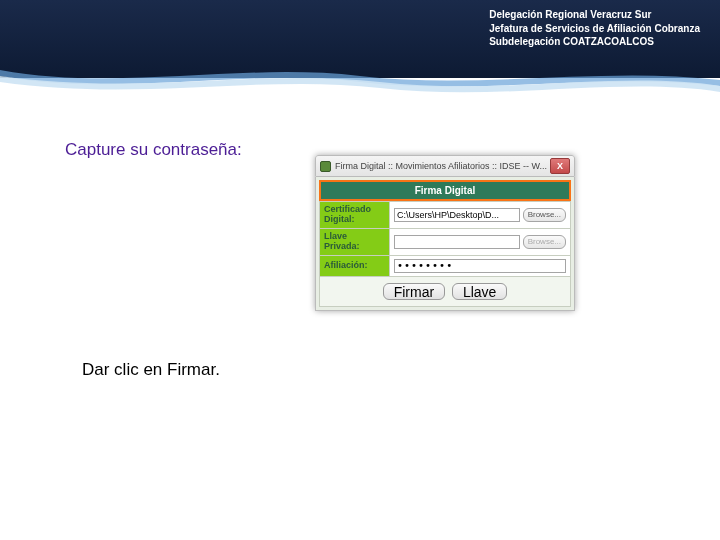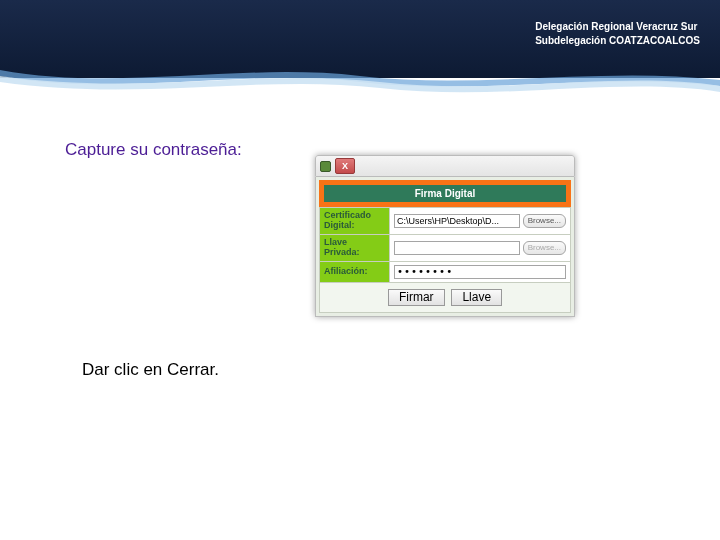--- a/index.html
+++ b/index.html
@@ -20,21 +20,21 @@
   .wave {
     position: absolute;
     bottom: -18px;
     left: 0;
     width: 100%;
     height: 34px;
     pointer-events: none;
   }
   .header-text {
     position: absolute;
-    top: 20px;
+    top: 8px;
     right: 20px;
     text-align: left;
     color: #fff;
     font-size: 10px;
     line-height: 1.35;
     font-weight: bold;
   }
   .instr1 {
     position: absolute;
     top: 140px;
@@ -104,21 +104,21 @@
     background: #e8eee4;
     padding: 3px;
   }
   .dlg-header {
     background: #2f7a5a;
     color: #fff;
     text-align: center;
     font-weight: bold;
     font-size: 10px;
     padding: 3px 0;
-    border: 5px solid #f97316;
+    border: 2px solid #f97316;
   }
   .dlg-table {
     width: 100%;
     border-collapse: collapse;
     background: #84cc16;
   }
   .dlg-table td {
     border: 1px solid #c7cec0;
     padding: 3px 4px;
     vertical-align: middle;
@@ -168,48 +168,50 @@
     font-family: monospace;
   }
   .btn-row td {
     text-align: center;
     padding: 6px 0;
     background: #f2f6ef;
   }
   .action-btn {
     height: 17px;
     padding: 0 10px;
-    font-size: 12px;
+    font-size: 14px;
     background: linear-gradient(180deg,#fafafa,#e2e2e2);
     border: 1px solid #999;
-    border-radius: 0;
+    border-radius: 6px;
     cursor: pointer;
     margin: 0 2px;
   }
 </style>
 </head>
 <body>
 
 <div class="header">
   <div class="header-text">
     <div>Delegación Regional Veracruz Sur</div>
+    <div>Jefatura de Servicios de Afiliación Cobranza</div>
     <div>Subdelegación COATZACOALCOS</div>
   </div>
   <svg class="wave" viewBox="0 0 720 34" preserveAspectRatio="none">
     <path d="M0,8 C120,30 240,0 360,14 C480,28 600,4 720,18 L720,24 C600,10 480,34 360,20 C240,6 120,36 0,14 Z" fill="#6aa3d8" opacity="0.7"></path>
     <path d="M0,14 C140,34 260,6 380,20 C500,34 620,8 720,24 L720,30 C620,14 500,40 380,26 C260,12 140,40 0,20 Z" fill="#cde3f4" opacity="0.9"></path>
   </svg>
 </div>
 
 <div class="instr1">Capture su contraseña:</div>
-<div class="instr2">Dar clic en Cerrar.</div>
+<div class="instr2">Dar clic en Firmar.</div>
 
 <div class="dialog-wrap">
   <div class="titlebar">
     <div class="tb-icon"></div>
+    <div class="tb-title">Firma Digital :: Movimientos Afiliatorios :: IDSE -- W...</div>
     <div class="tb-close">X</div>
   </div>
   <div class="dlg-body">
     <div class="dlg-header">Firma Digital</div>
     <table class="dlg-table">
       <tbody>
           <tr>
         <td class="lbl">Certificado Digital:</td>
         <td class="field-cell">
           <div class="input-row">

